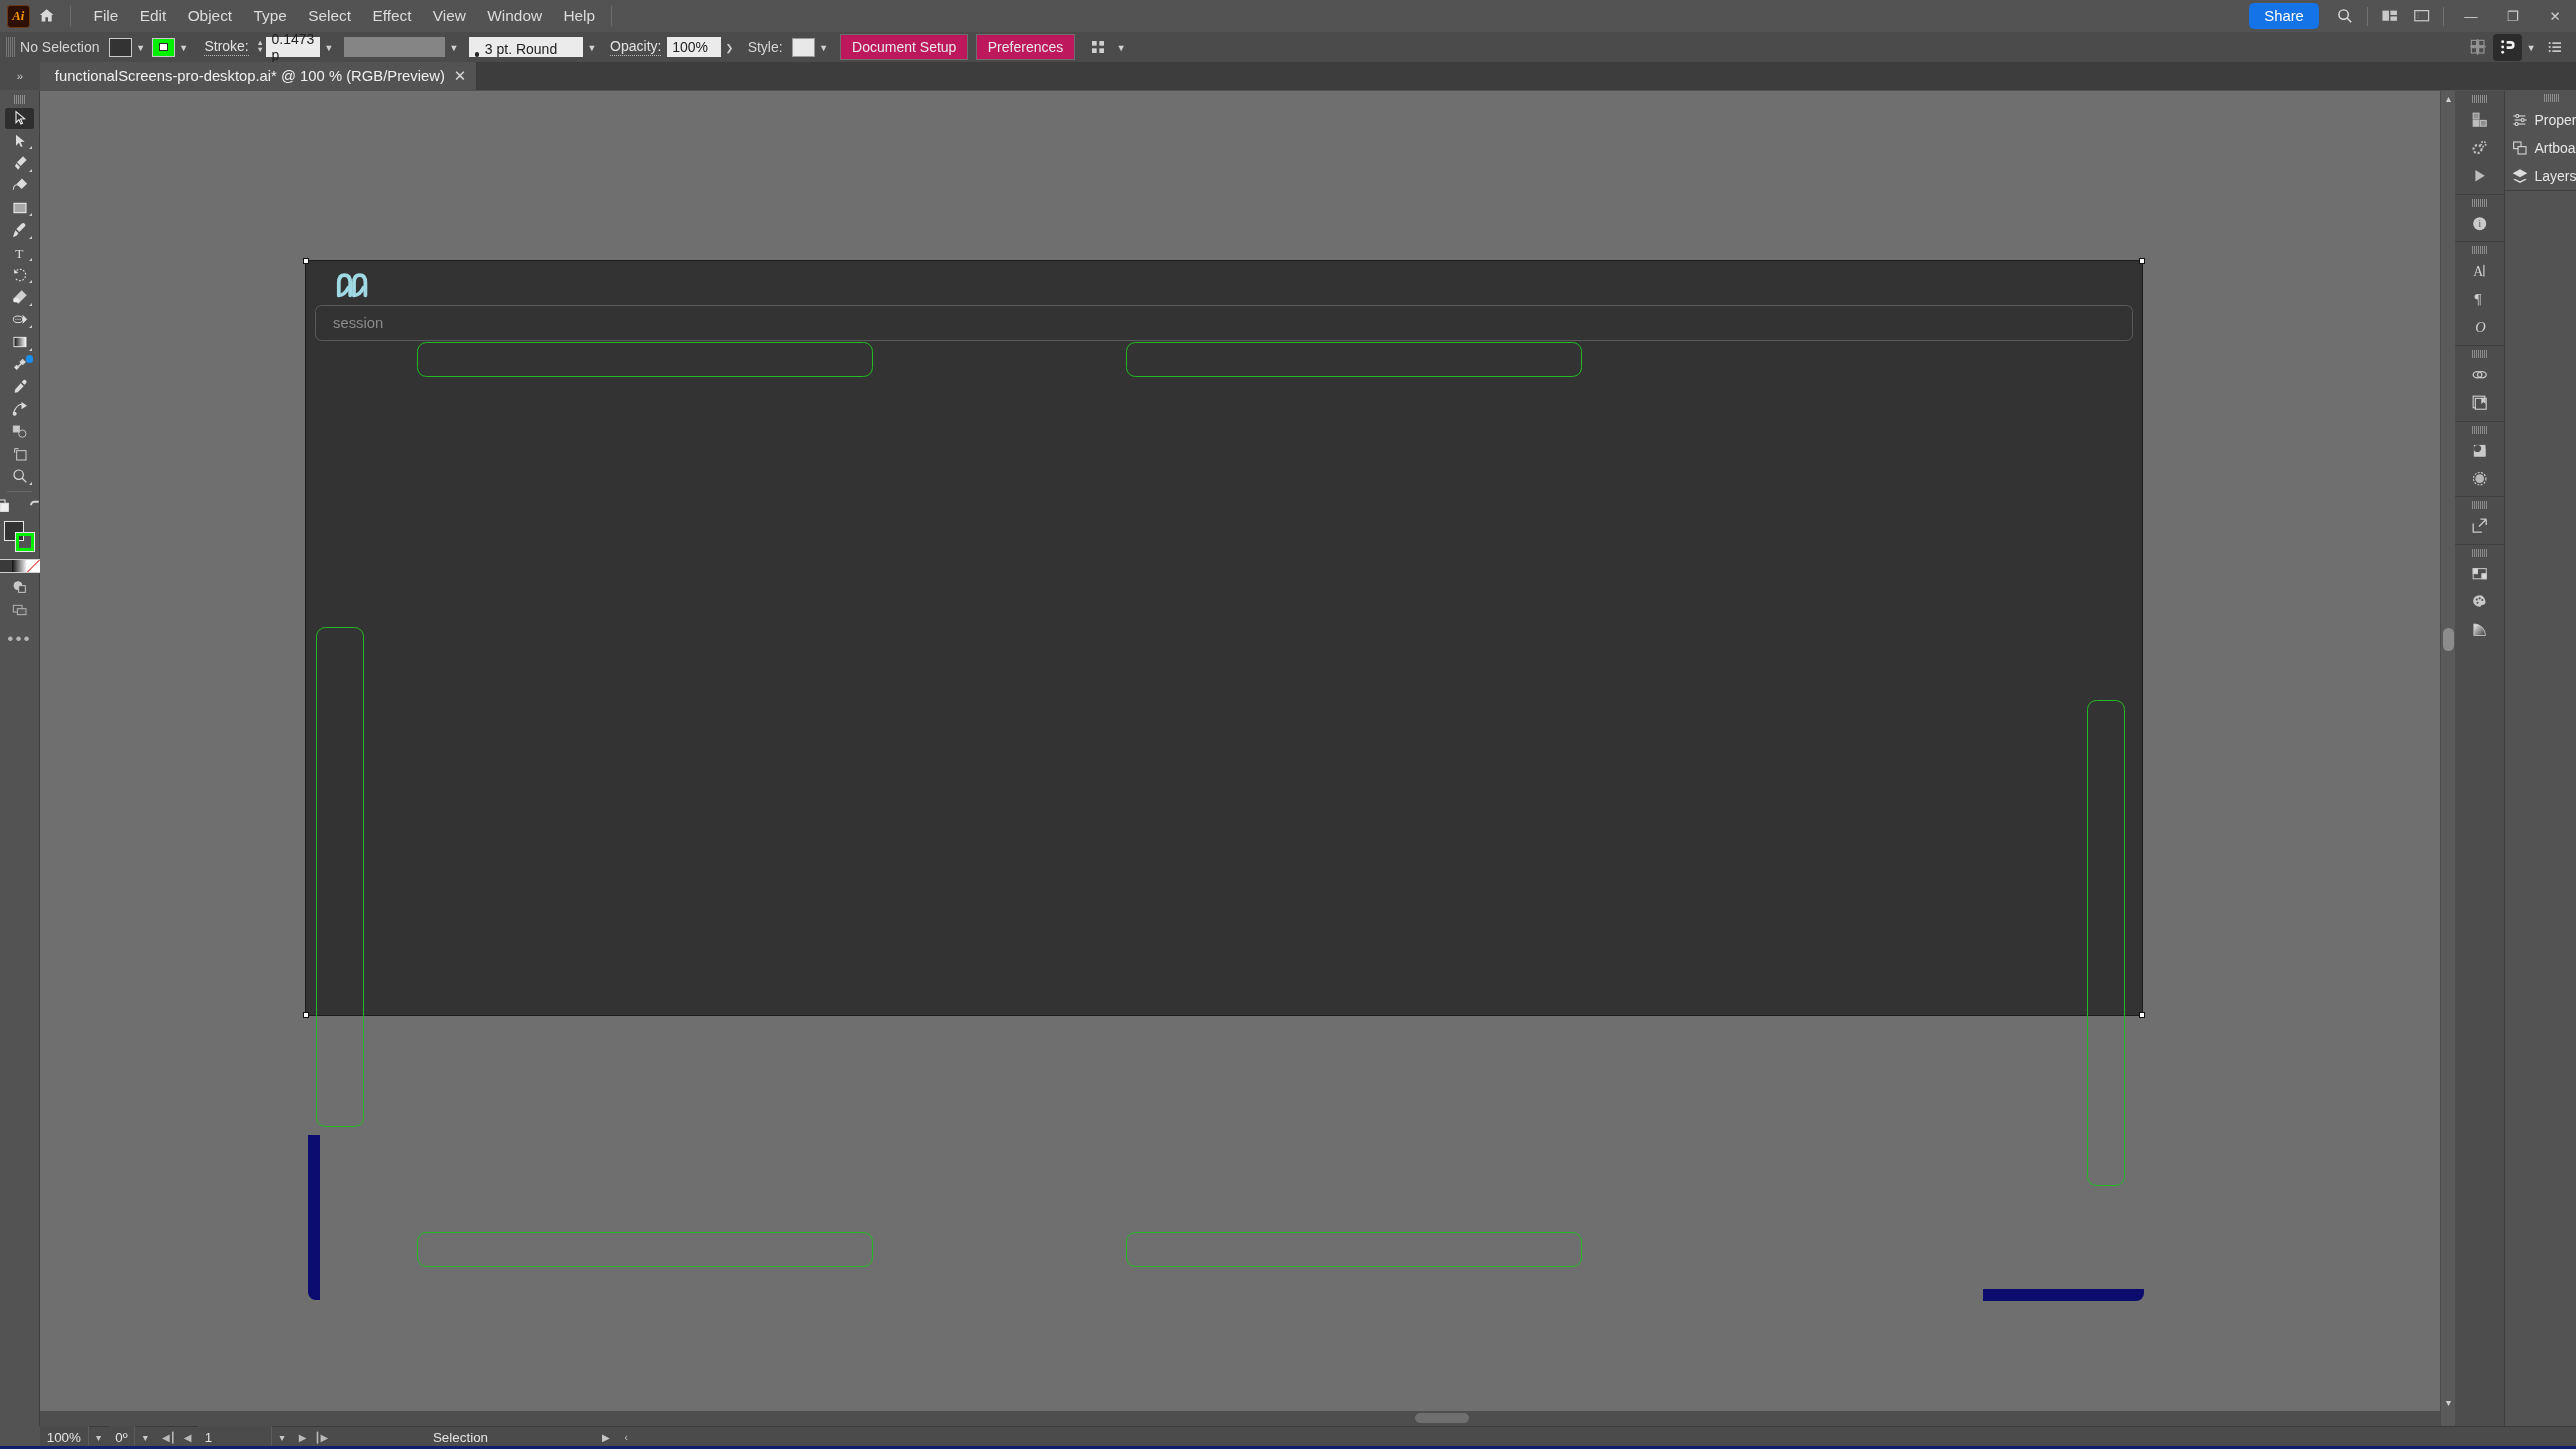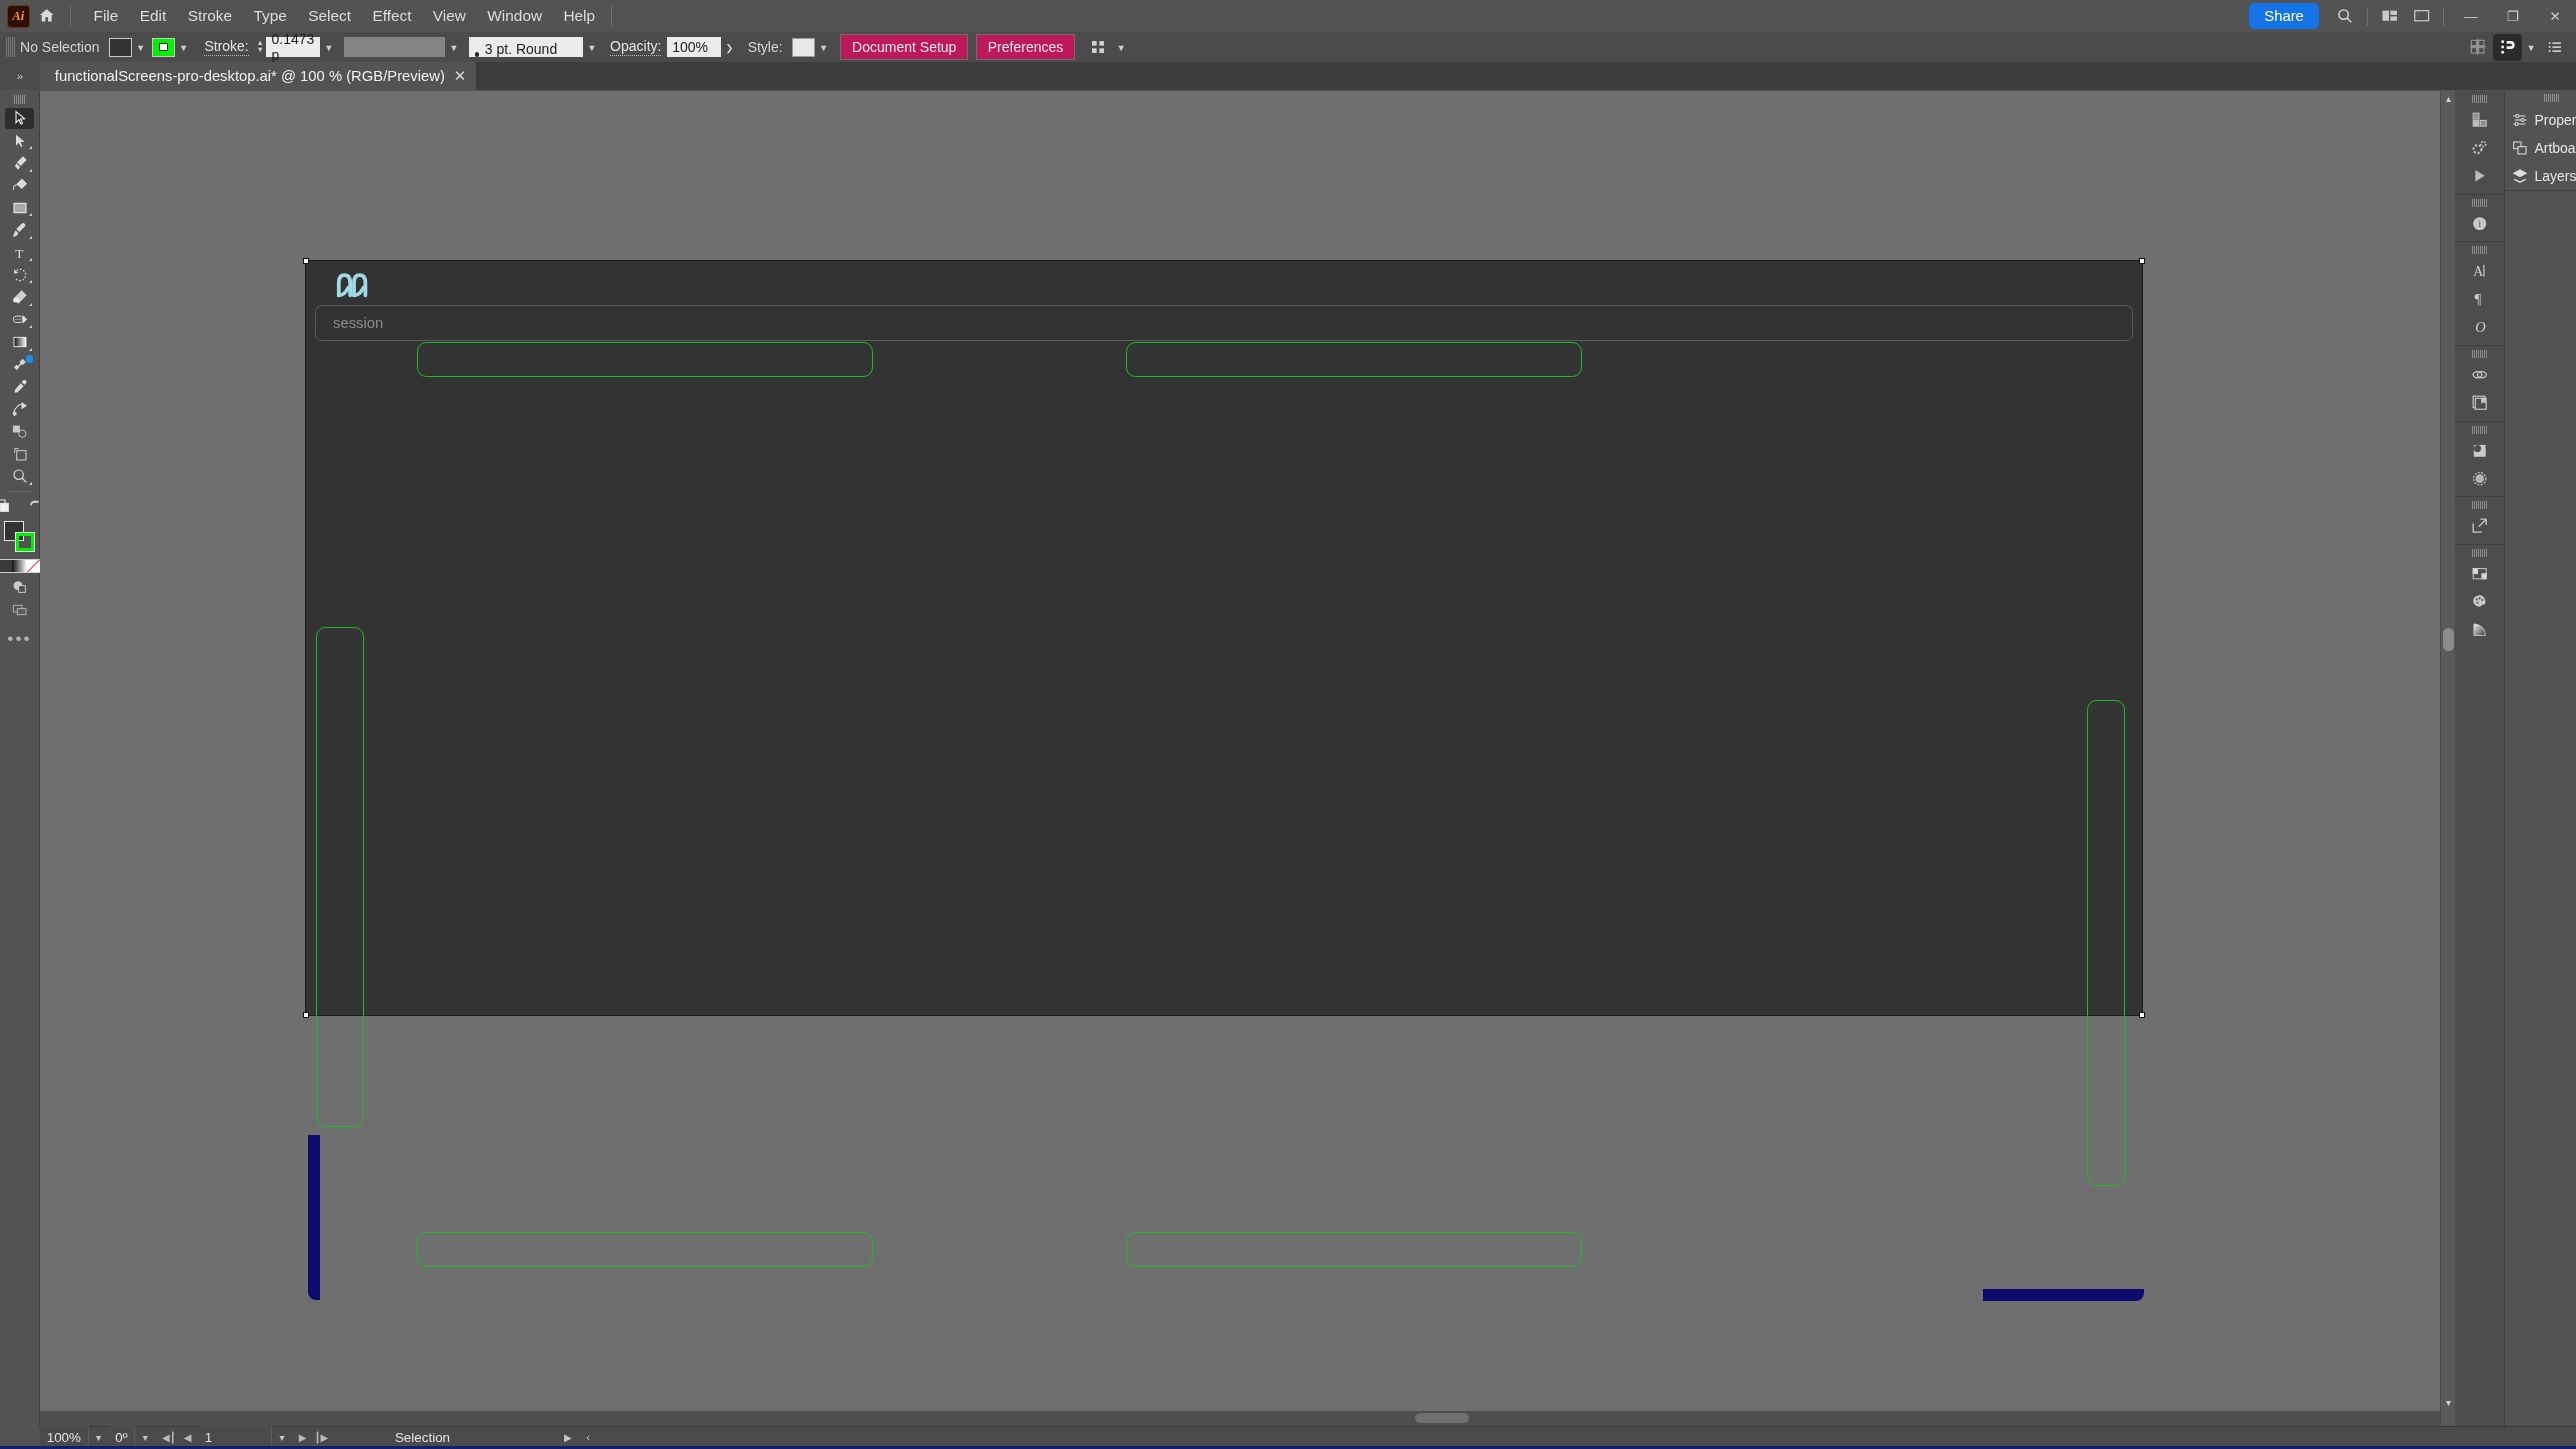--- a/index.html
+++ b/index.html
@@ -241,21 +241,21 @@
     border-top:0.7px solid #3a3a3a;
   }
   .sb-pad { width:40px; height:23.5px; background:#535353; }
   .sb-field {
     background:#4b4b4b; color:#e4e4e4; font-size:13.4px; height:23.5px;
     display:flex; align-items:center; padding:0 6.7px; white-space:nowrap;
     border-right:0.7px solid #5c5c5c;
   }
   .sb-caret { width:20px; display:flex; align-items:center; justify-content:center; color:#c8c8c8; font-size:8.7px; }
   .sb-nav { display:flex; align-items:center; color:#b9b9b9; font-size:10px; gap:8px; padding:0 6.7px; }
-  .sb-status { font-size:13.4px; color:#e4e4e4; margin-left:60px; }
+  .sb-status { font-size:13.4px; color:#e4e4e4; margin-left:98px; }
   .sb-arrow { color:#c7c7c7; font-size:10px; margin-left:114px; }
   .sb-arrow2 { color:#c7c7c7; font-size:10px; margin-left:14.8px; }
   .blue-strip {
     position:absolute; left:0; bottom:0; width:2576px; height:2.7px; background:#0f1f6b;
   }
 </style>
 </head>
 <body>
 
 <div class="app">
@@ -264,21 +264,21 @@
     <div class="ai-logo">Ai</div>
     <div class="home-btn">
       <svg viewBox="0 0 24 24" fill="#d9d9d9">
           <path d="M12 3 2.5 11h2.6v9h5.1v-6h3.6v6h5.1v-9h2.6z"></path>
         </svg>
     </div>
     <div class="mb-sep"></div>
     <div class="menu-items">
       <div class="menu-item">File</div>
       <div class="menu-item">Edit</div>
-      <div class="menu-item">Stroke</div>
+      <div class="menu-item">Object</div>
       <div class="menu-item">Type</div>
       <div class="menu-item">Select</div>
       <div class="menu-item">Effect</div>
       <div class="menu-item">View</div>
       <div class="menu-item">Window</div>
       <div class="menu-item">Help</div>
     </div>
     <div class="mb-sep"></div>
 
     <div class="mb-right">

